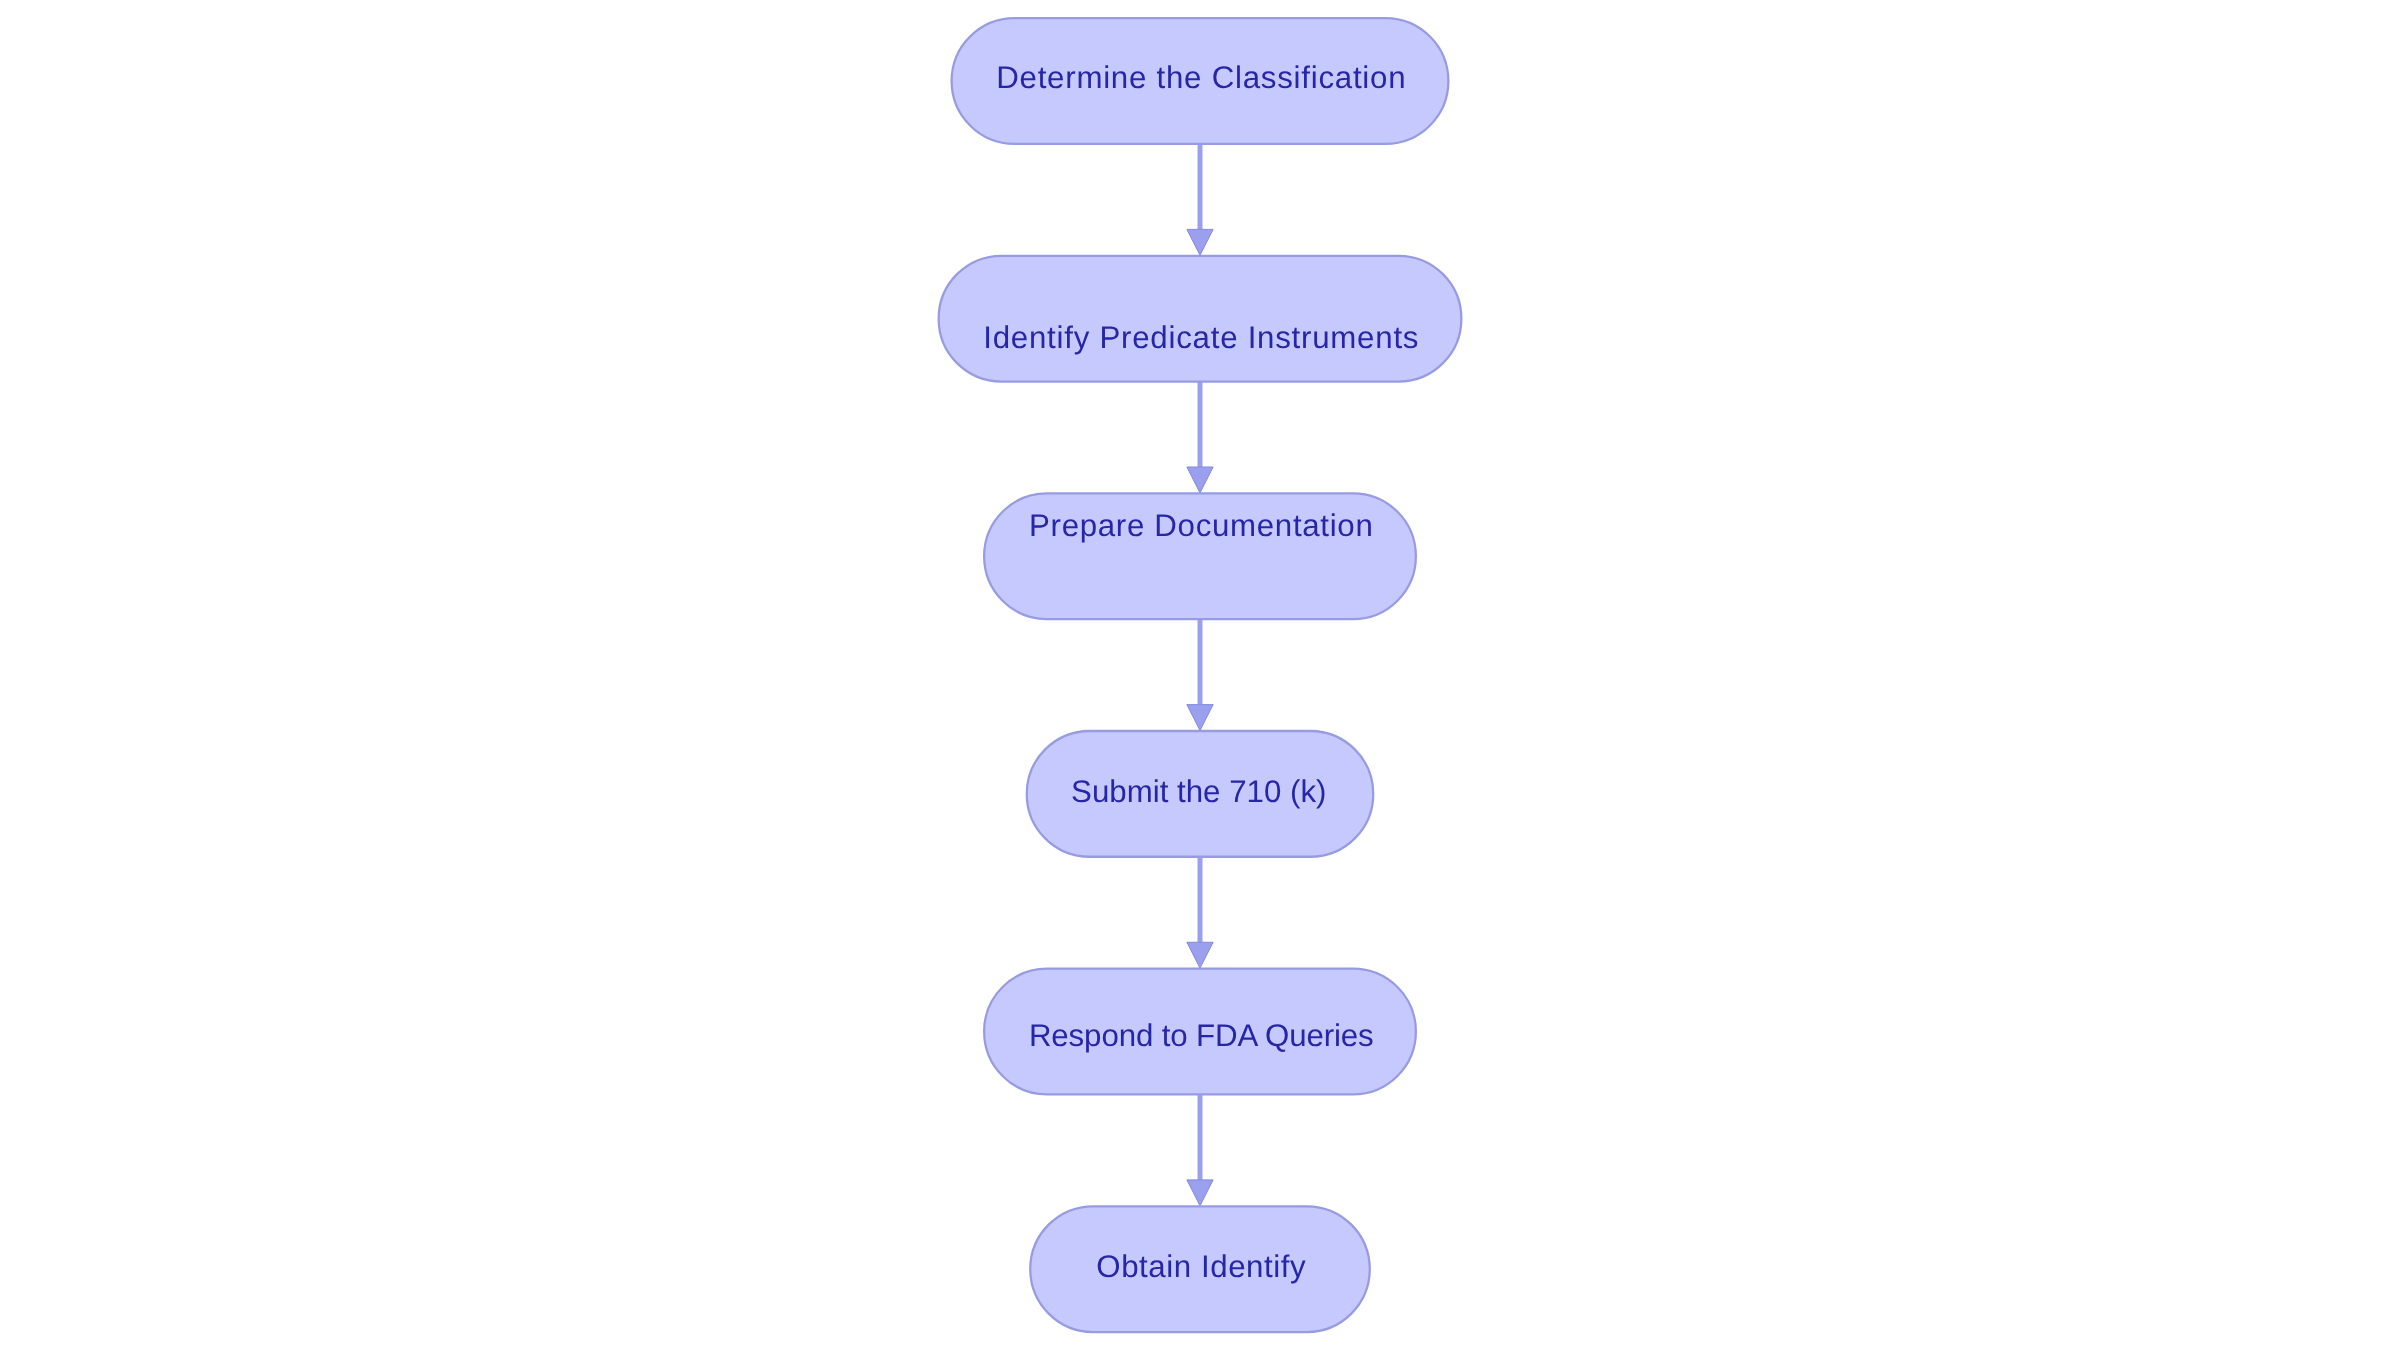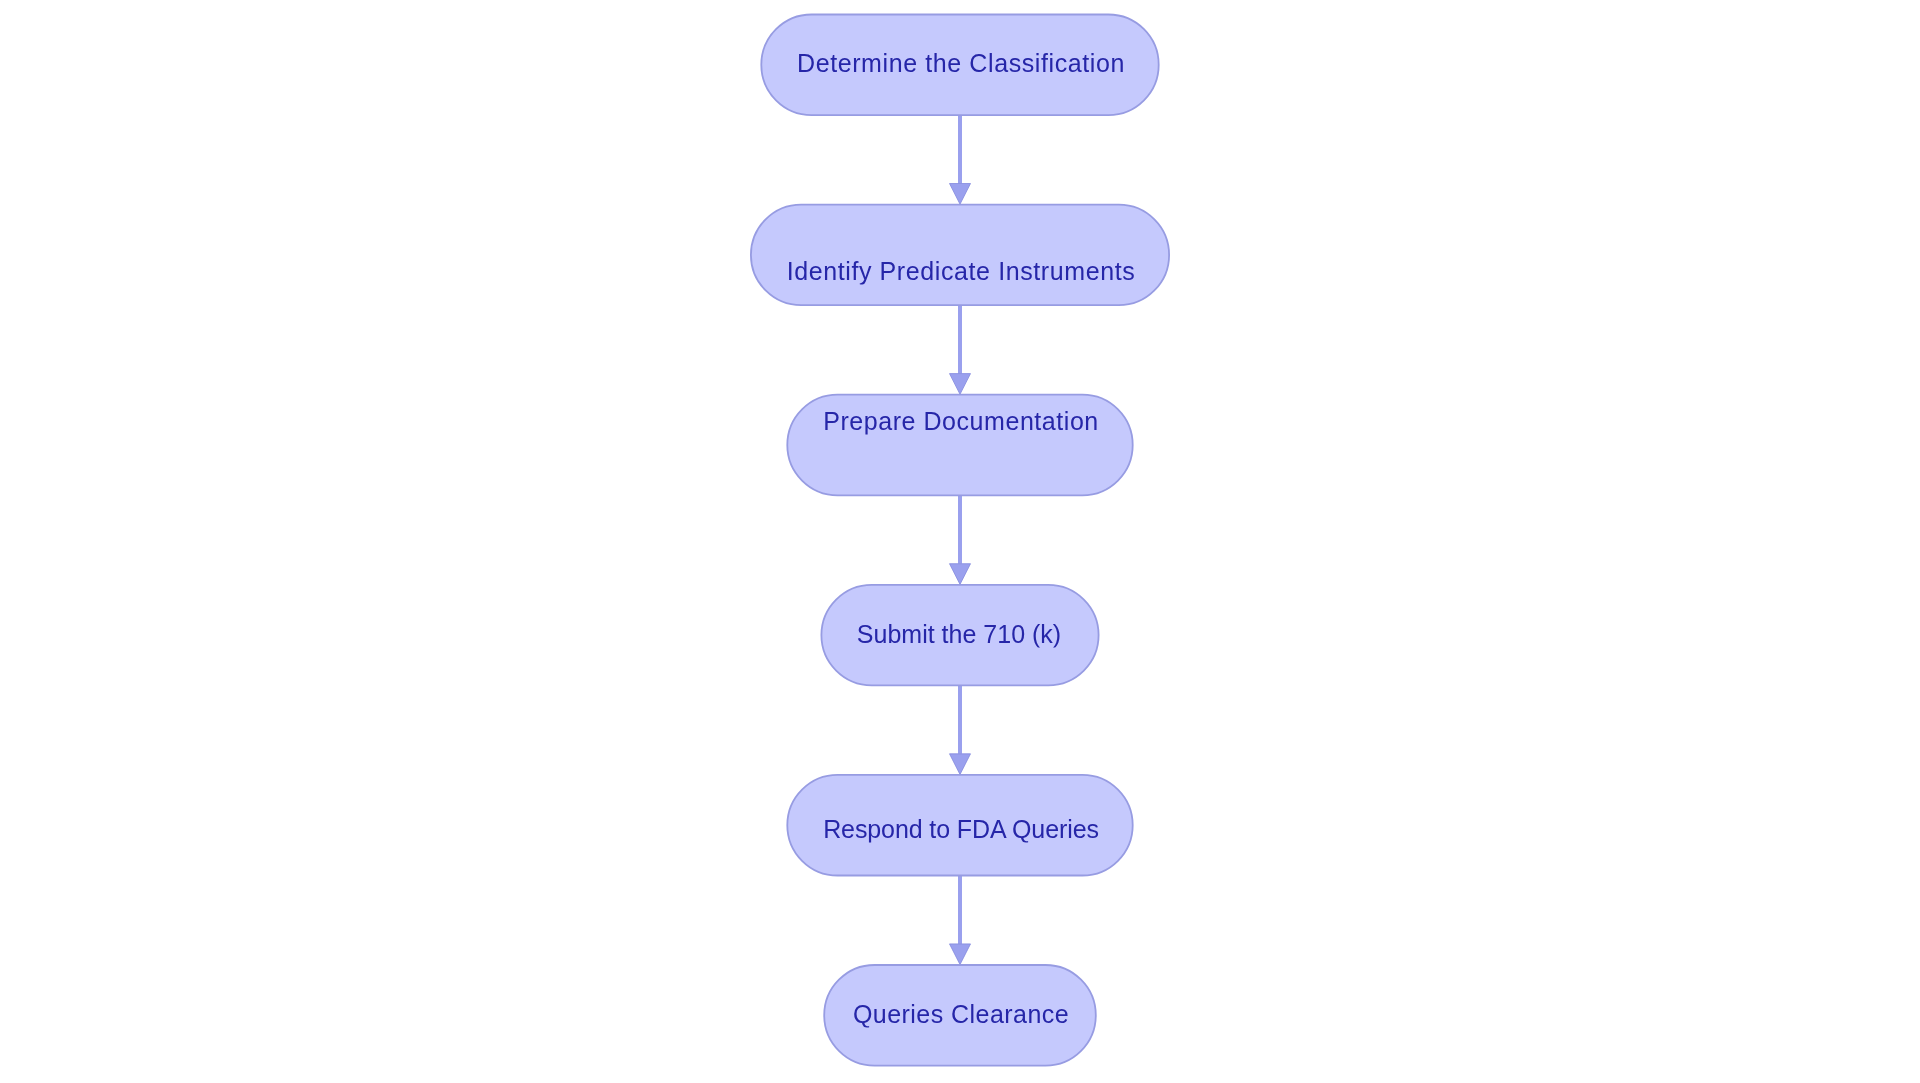--- a/index.html
+++ b/index.html
@@ -109,15 +109,15 @@
     <g>
       <rect class="node-shape" x="824.2" y="965.0" width="271.6" height="100.6" rx="50.3" ry="50.3"></rect>
     </g>
   </svg>
 
   <div class="node-label" data-idx="0">Determine the Classification</div>
   <div class="node-label" data-idx="1">Identify Predicate Instruments</div>
   <div class="node-label" data-idx="2">Prepare Documentation</div>
   <div class="node-label" data-idx="3">Submit the 710 (k)</div>
   <div class="node-label" data-idx="4">Respond to FDA Queries</div>
-  <div class="node-label" data-idx="5">Queries Clearance</div>
+  <div class="node-label" data-idx="5">Obtain Identify</div>
 
 </div>
 
 </body></html>

